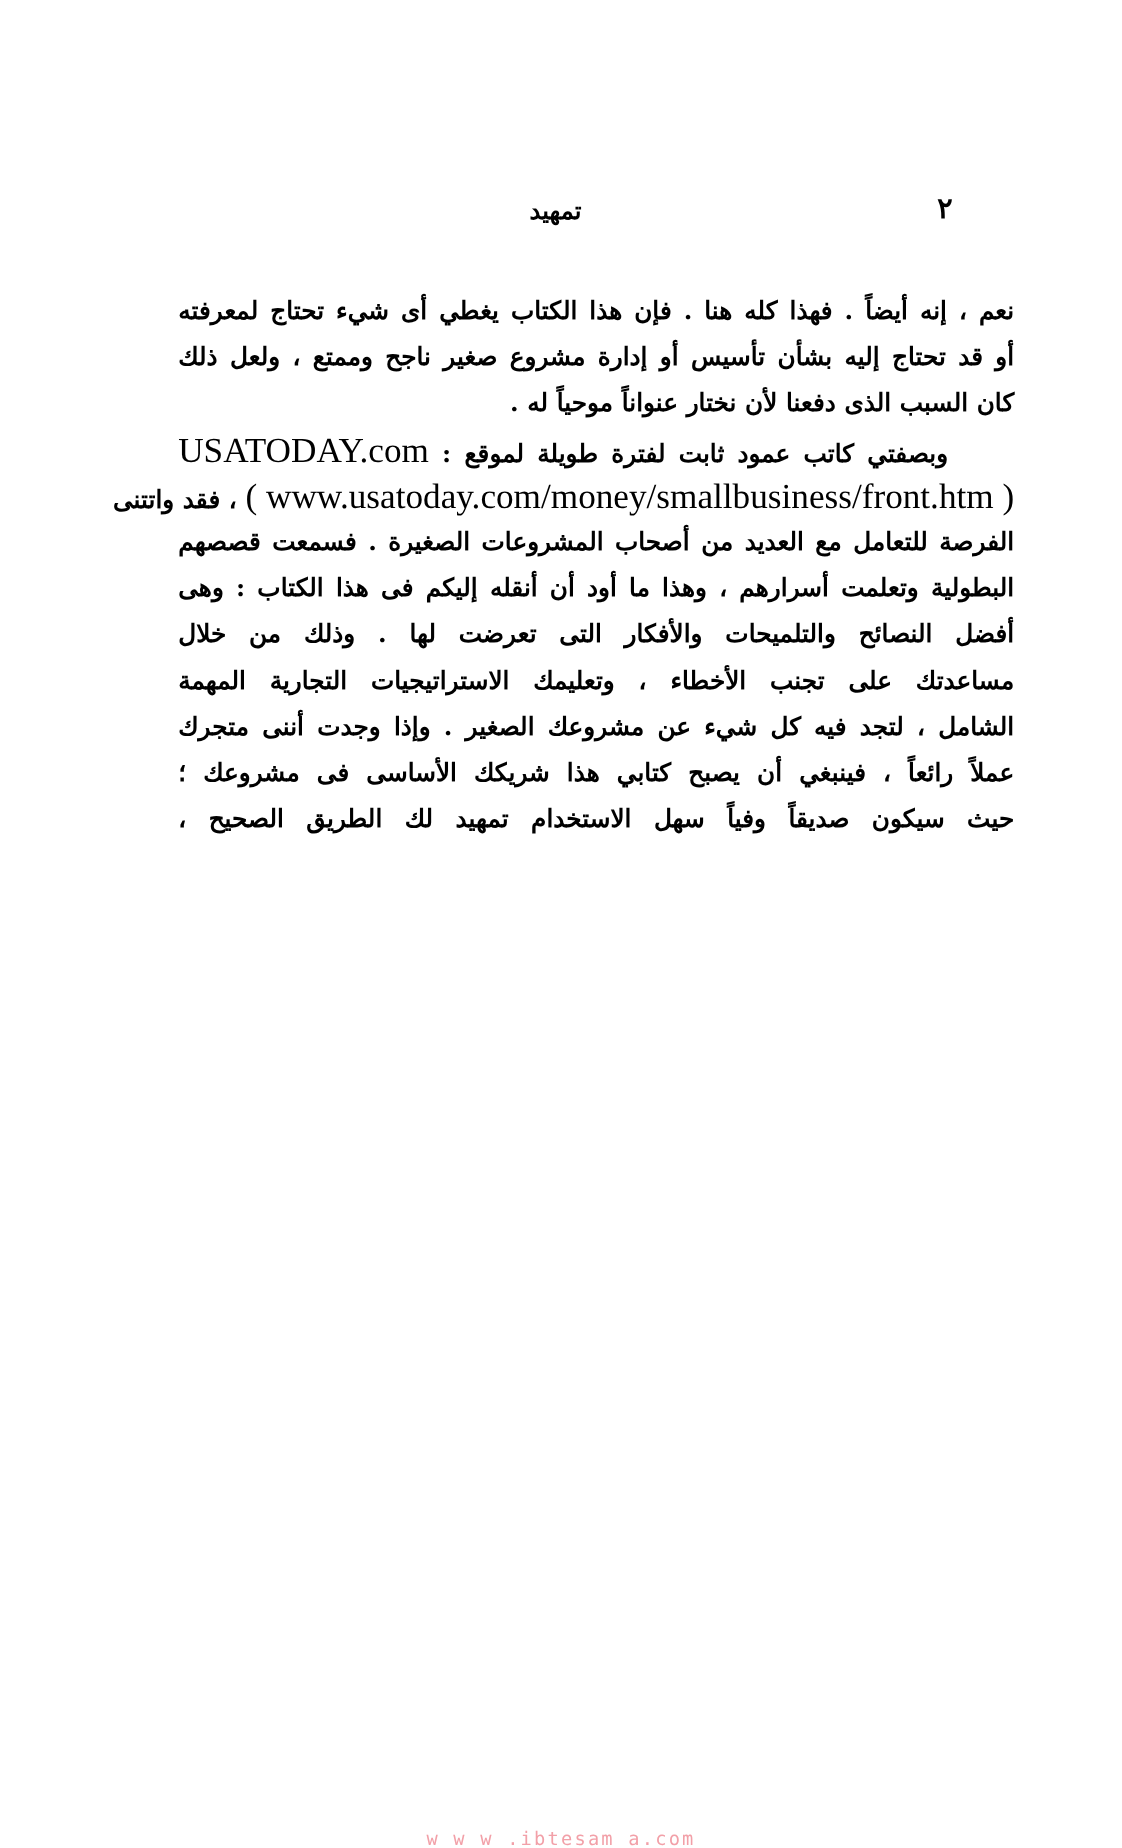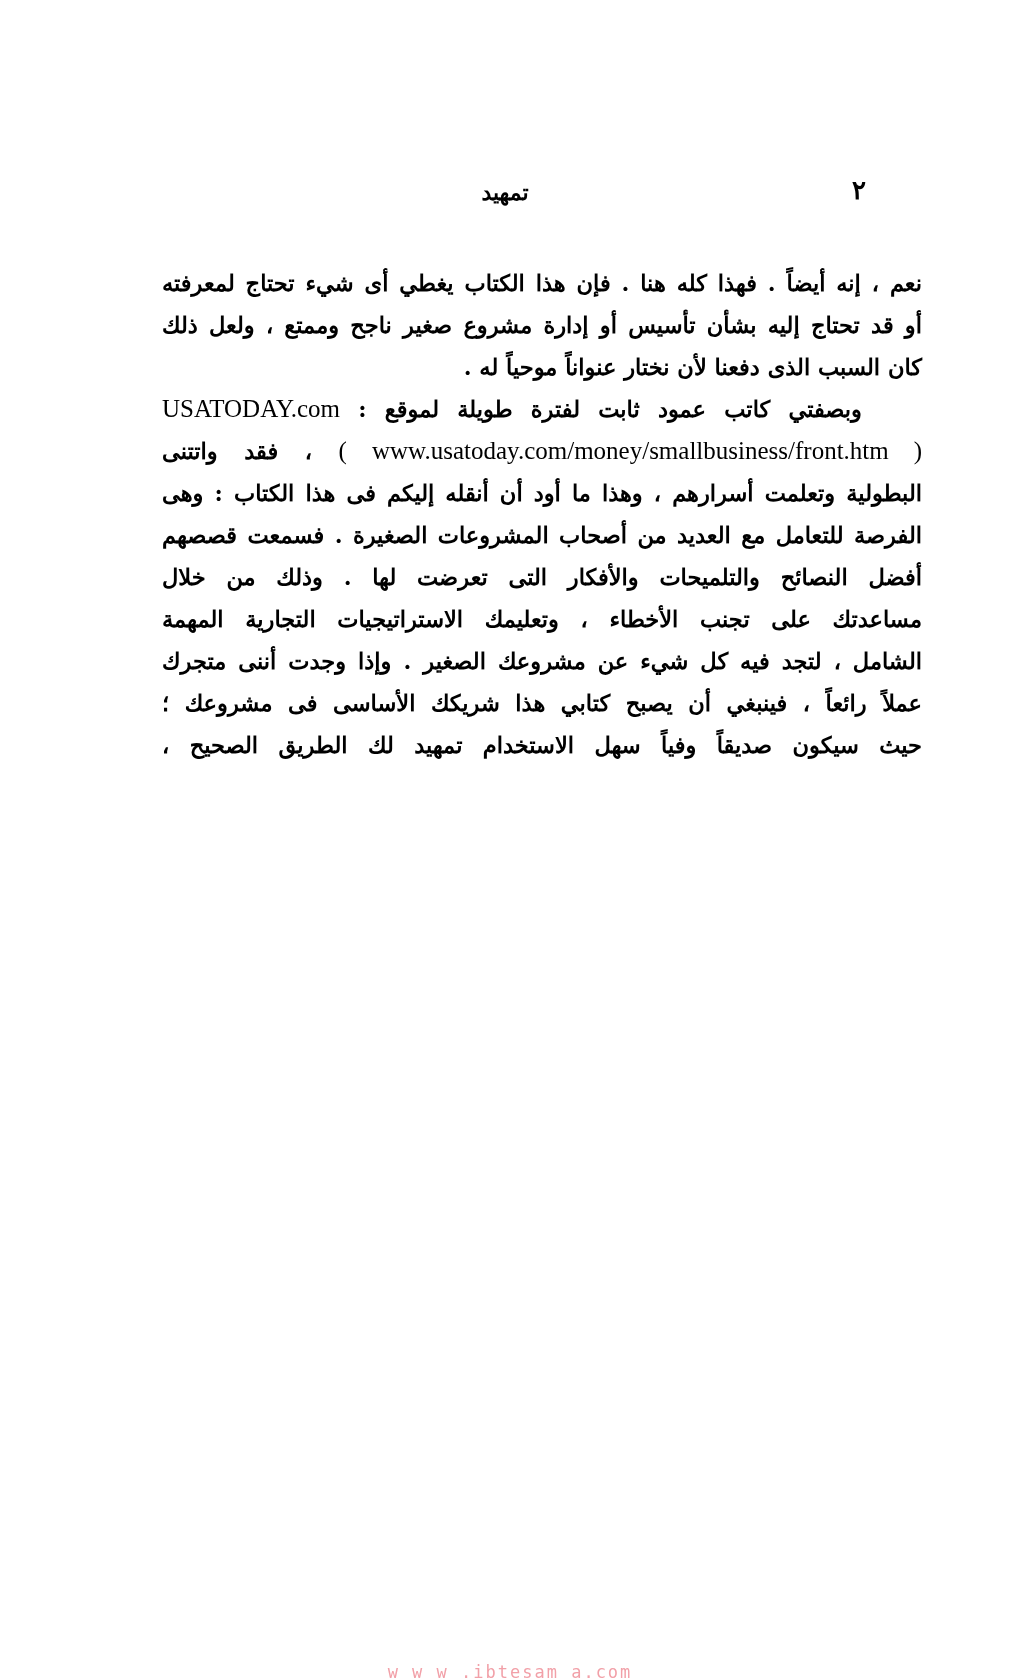--- a/index.html
+++ b/index.html
@@ -56,21 +56,21 @@
     }
     .body-text .line.last {
       text-align-last: right;
     }
     .body-text .line.indent {
       padding-right: 60px;
     }
     .latin {
       font-family: "Liberation Serif", "DejaVu Serif", serif;
       font-weight: normal;
-      font-size: 25px;
+      font-size: 32px;
       direction: ltr;
       unicode-bidi: embed;
     }
     .watermark {
       position: absolute;
       top: 1662px;
       left: 0;
       width: 1020px;
       text-align: center;
       font-family: "DejaVu Sans Mono", "Liberation Mono", monospace;
@@ -94,22 +94,22 @@
     <span class="line last">كان السبب الذى دفعنا لأن نختار عنواناً موحياً له .</span>
 
     <span class="line indent">
       <span>وبصفتي كاتب عمود ثابت لفترة طويلة لموقع :</span>
       <span class="latin">USATODAY.com</span>
     </span>
     <span class="line">
       <span class="latin">( www.usatoday.com/money/smallbusiness/front.htm )</span>
       <span>، فقد واتتنى</span>
     </span>
+    <span class="line">الفرصة للتعامل مع العديد من أصحاب المشروعات الصغيرة . فسمعت قصصهم</span>
     <span class="line">البطولية وتعلمت أسرارهم ، وهذا ما أود أن أنقله إليكم فى هذا  الكتاب : وهى</span>
-    <span class="line">الفرصة للتعامل مع العديد من أصحاب المشروعات الصغيرة . فسمعت قصصهم</span>
     <span class="line">أفضل النصائح والتلميحات والأفكار التى تعرضت لها . وذلك من خلال</span>
     <span class="line">مساعدتك على تجنب الأخطاء ، وتعليمك الاستراتيجيات التجارية المهمة</span>
     <span class="line">الشامل ، لتجد فيه كل شيء عن مشروعك الصغير . وإذا وجدت أننى متجرك</span>
     <span class="line">عملاً رائعاً ، فينبغي أن يصبح كتابي هذا شريكك الأساسى فى مشروعك ؛</span>
     <span class="line">حيث سيكون صديقاً وفياً سهل الاستخدام تمهيد لك الطريق الصحيح ،</span>
   </div>
 
   <div class="watermark">w w w .ibtesam a.com</div>
 
 </div>

